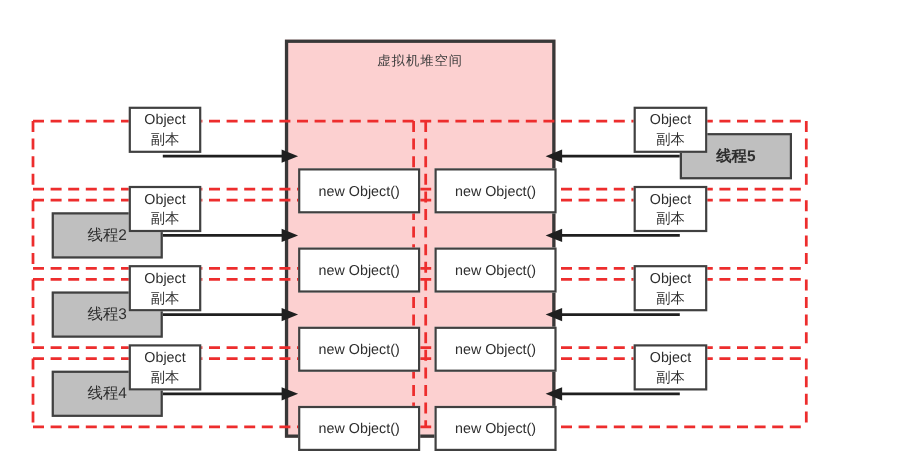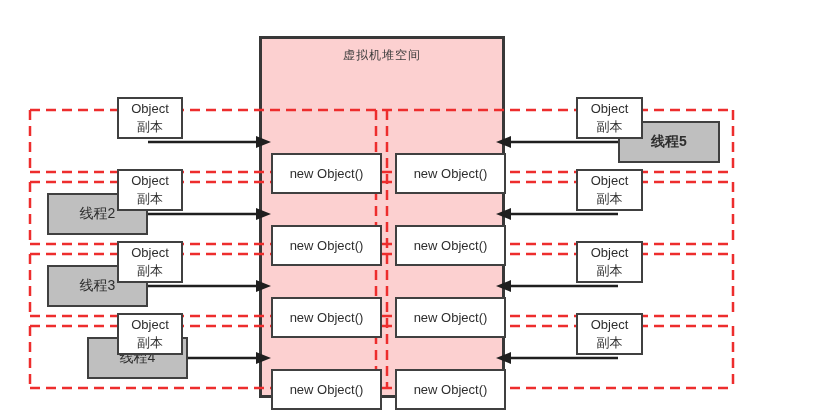--- a/index.html
+++ b/index.html
@@ -144,21 +144,21 @@
         </g>
       <g>
           <line x1="618" y1="358" x2="509" y2="358"></line>
           <polygon points="496,358 511,352 511,364" stroke="none"></polygon>
         </g>
     </g>
   </svg>
 
   <div class="box thread" style="left:47px; top:193px;">线程2</div>
   <div class="box thread" style="left:47px; top:265px;">线程3</div>
-  <div class="box thread" style="left:47px; top:337px;margin-left:40px;">线程4</div>
+  <div class="box thread" style="left:47px; top:337px;">线程4</div>
 
   <div class="box thread right" style="left:618px; top:121px;">线程5</div>
 
   <div class="box newobj" style="left:271px; top:121px;">new Object()</div>
   <div class="box newobj" style="left:271px; top:193px;">new Object()</div>
   <div class="box newobj" style="left:271px; top:265px;">new Object()</div>
   <div class="box newobj" style="left:271px; top:337px;">new Object()</div>
 
   <div class="box newobj" style="left:395px; top:121px;">new Object()</div>
   <div class="box newobj" style="left:395px; top:193px;">new Object()</div>

